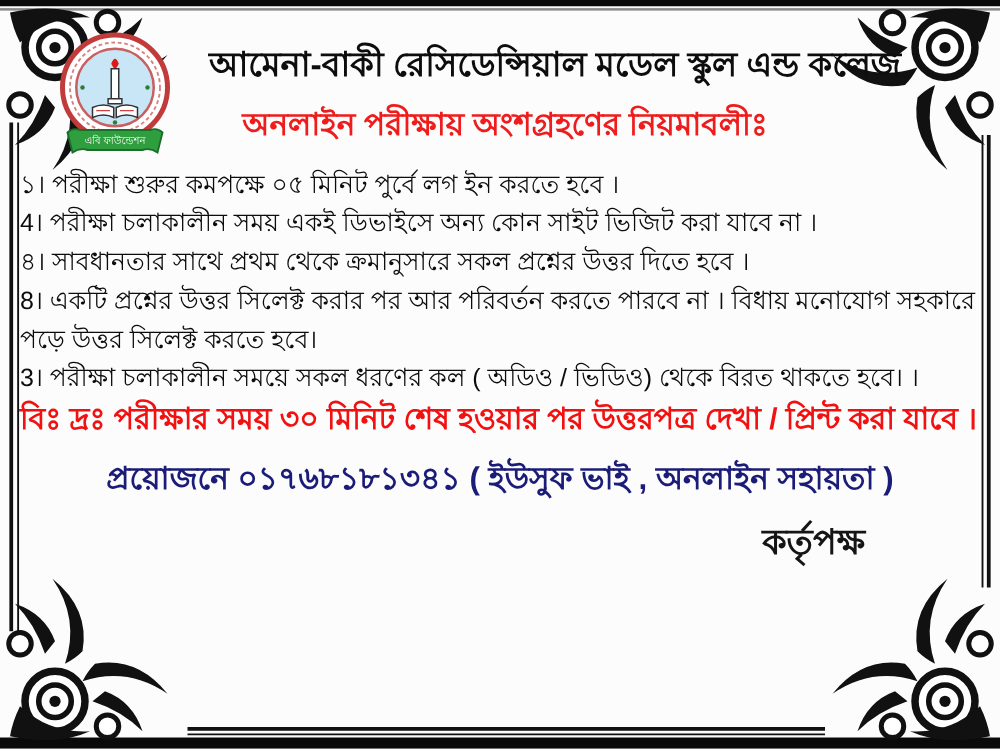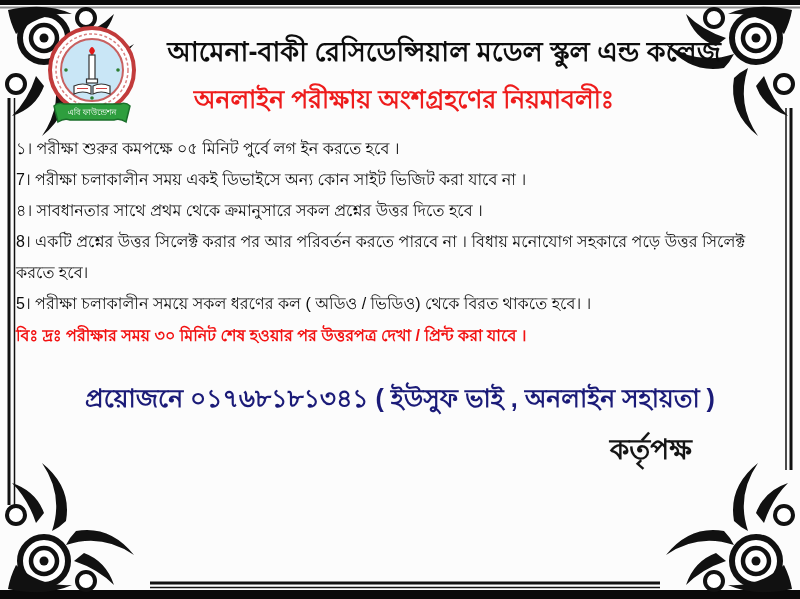--- a/index.html
+++ b/index.html
@@ -15,29 +15,29 @@
   .header{margin-top:36px;padding-left:88px;text-align:center;}
   .school-name{font-size:27px;font-weight:bold;line-height:32px;color:#0d0d0d;}
   .subtitle{font-size:14px;font-weight:bold;margin-top:7px;color:#171717;}
   .location{font-size:17px;font-weight:bold;margin-top:3px;color:#171717;}
   .notice-heading{
     text-align:center;margin-top:12px;padding-left:8px;
     font-size:25px;font-weight:bold;color:#ee1c1c;
   }
   .rules{margin:10px 14px 0 16px;}
   .rule{
-    font-size:16px;line-height:31px;margin:0;color:#0c0c0c;
+    font-size:20px;line-height:31px;margin:0;color:#0c0c0c;
     font-weight:500;
   }
   .note{
-    margin:2px 14px 0 16px;font-size:16px;line-height:30px;
+    margin:2px 14px 0 16px;font-size:24px;line-height:30px;
     font-weight:bold;color:#f21111;
   }
   .contact{
-    margin-top:28px;text-align:center;
+    margin-top:12px;text-align:center;
     font-size:25px;font-weight:bold;color:#1b1b78;
   }
   .signature{
     margin:6px 108px 0 0;text-align:right;
     font-size:28px;font-weight:bold;color:#151515;
   }
 </style>
 </head>
 <body>
 
@@ -98,24 +98,24 @@
 
 <div class="content">
   <div class="header">
     <div class="school-name">আমেনা-বাকী রেসিডেন্সিয়াল মডেল স্কুল এন্ড কলেজ</div>
   </div>
 
   <div class="notice-heading">অনলাইন পরীক্ষায় অংশগ্রহণের নিয়মাবলীঃ</div>
 
   <div class="rules">
     <p class="rule">১।  পরীক্ষা শুরুর কমপক্ষে ০৫ মিনিট পুর্বে লগ ইন করতে হবে ।</p>
-    <p class="rule">7। পরীক্ষা চলাকালীন সময় একই ডিভাইসে অন্য কোন সাইট ভিজিট করা যাবে না ।</p>
+    <p class="rule">4। পরীক্ষা চলাকালীন সময় একই ডিভাইসে অন্য কোন সাইট ভিজিট করা যাবে না ।</p>
     <p class="rule">৪। সাবধানতার সাথে প্রথম থেকে ক্রমানুসারে সকল প্রশ্নের উত্তর দিতে হবে ।</p>
     <p class="rule">8।  একটি প্রশ্নের উত্তর সিলেক্ট করার পর আর পরিবর্তন করতে পারবে না । বিধায় মনোযোগ সহকারে পড়ে উত্তর সিলেক্ট করতে হবে।</p>
-    <p class="rule">5। পরীক্ষা চলাকালীন সময়ে সকল ধরণের কল ( অডিও / ভিডিও) থেকে বিরত  থাকতে হবে। ।</p>
+    <p class="rule">3। পরীক্ষা চলাকালীন সময়ে সকল ধরণের কল ( অডিও / ভিডিও) থেকে বিরত  থাকতে হবে। ।</p>
   </div>
 
   <div class="note">বিঃ দ্রঃ পরীক্ষার সময় ৩০ মিনিট শেষ হওয়ার পর উত্তরপত্র দেখা / প্রিন্ট করা যাবে ।</div>
 
   <div class="contact">প্রয়োজনে ০১৭৬৮১৮১৩৪১ ( ইউসুফ ভাই , অনলাইন সহায়তা  )</div>
 
   <div class="signature">কর্তৃপক্ষ</div>
 </div>
 
 </body></html>

